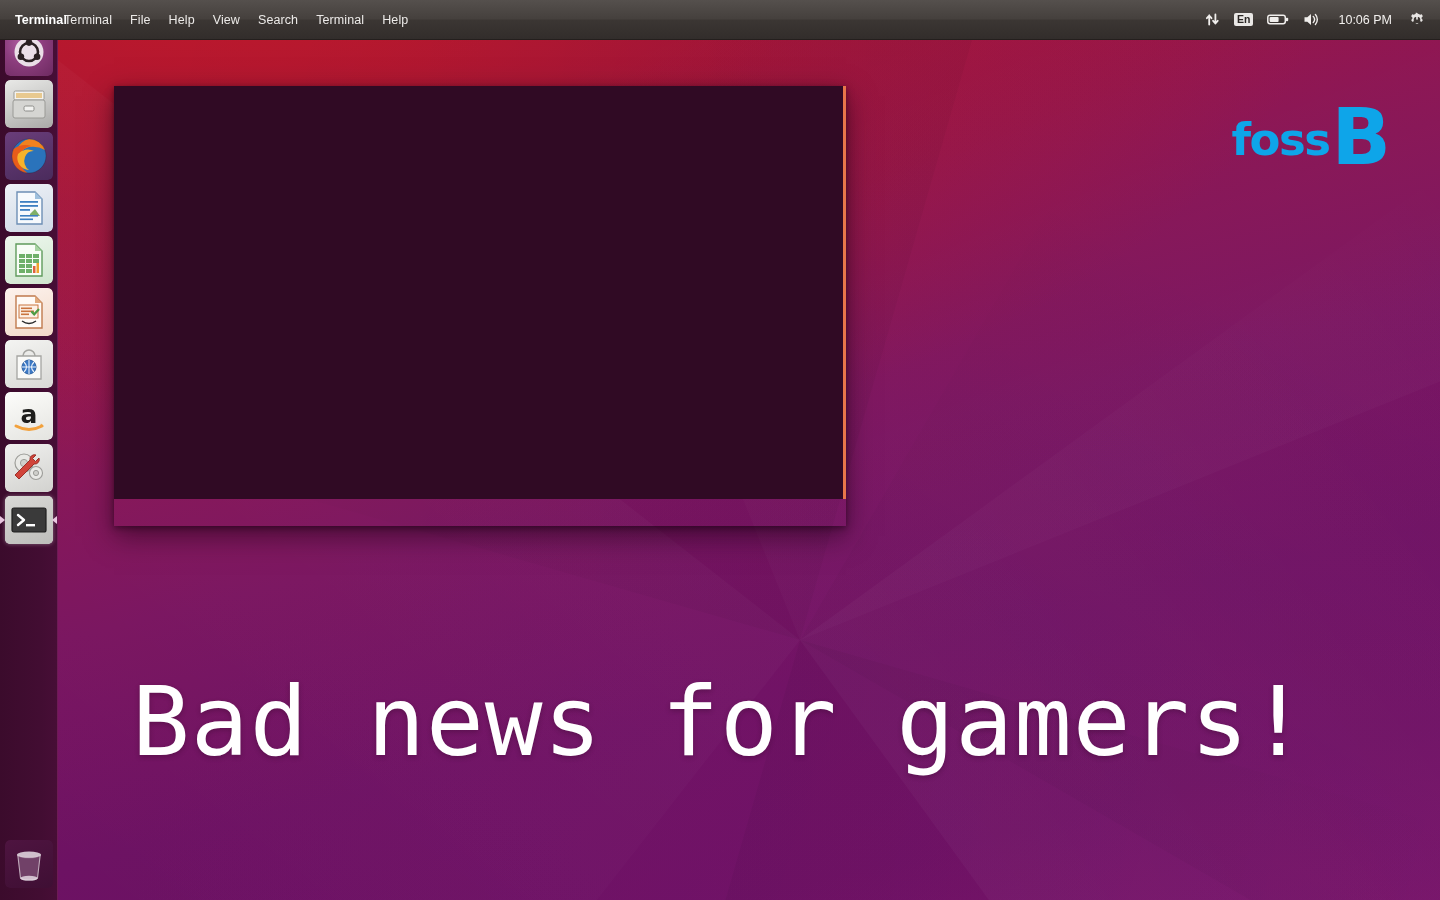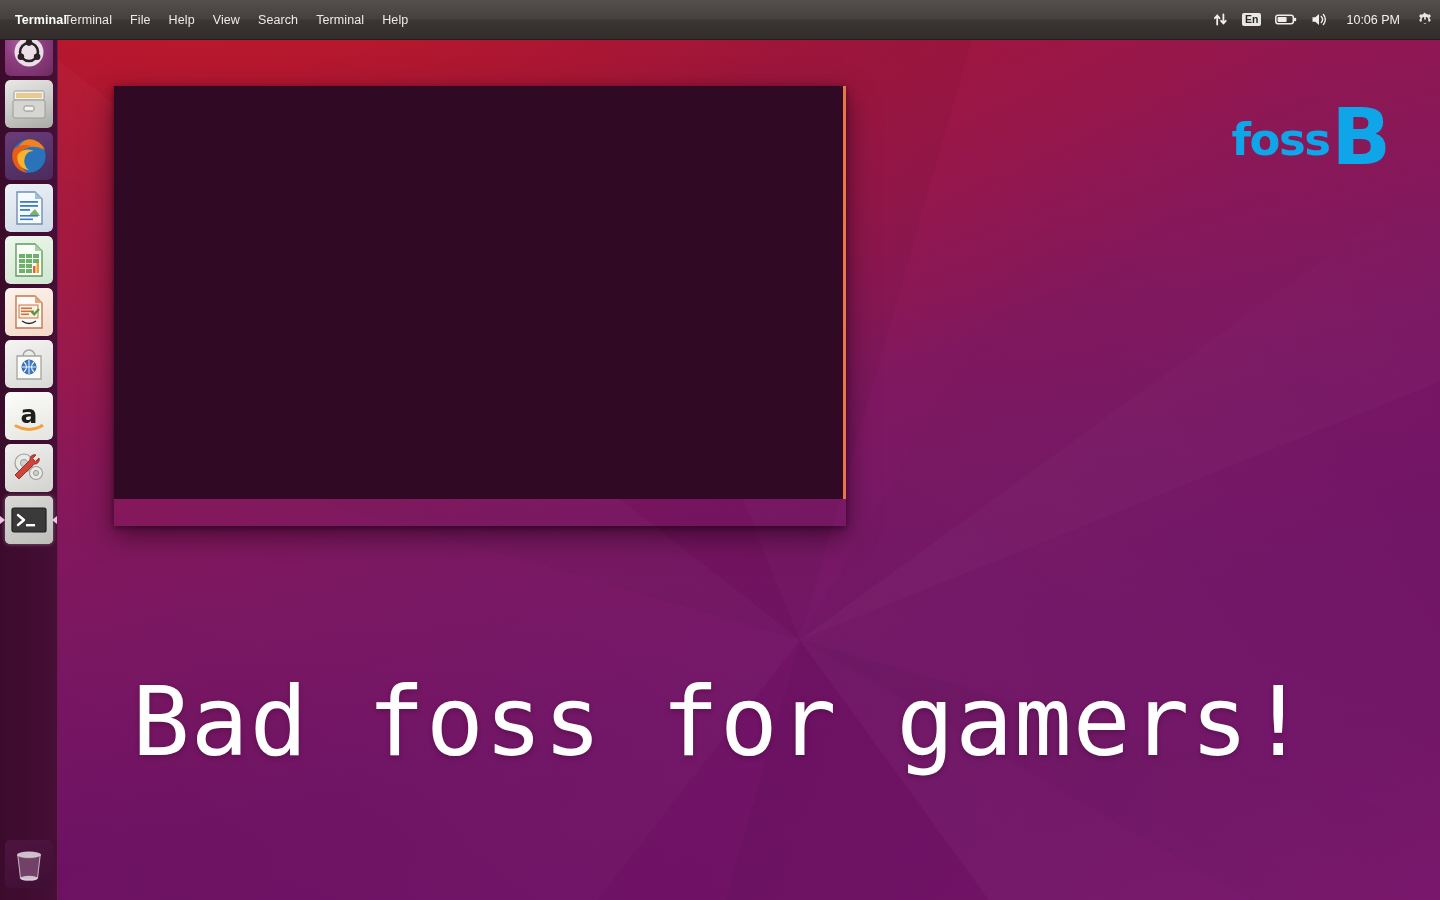--- a/index.html
+++ b/index.html
@@ -49,21 +49,21 @@
     z-index:60;
     font-size:12.5px; color:#e8e4e2;
   }
   .menu-item{
     padding:0 9px; height:24px; line-height:24px; white-space:nowrap;
     color:#eceae8; letter-spacing:.1px;
   }
   .menu-item.appname{ font-weight:bold; color:#ffffff; padding-right:2px; position:relative; z-index:2; }
   .menu-item.clipped{ margin-left:-14px; position:relative; z-index:1; }
   #panel-left{ display:flex; align-items:center; padding-left:6px; }
-  #panel-right{ margin-left:auto; display:flex; align-items:center; padding-right:0; gap:0px; }
+  #panel-right{ margin-left:auto; display:flex; align-items:center; padding-right:8px; gap:0px; }
   .ind{ height:24px; display:flex; align-items:center; padding:0 7px; }
   .ind.clock{ font-size:12.5px; color:#f2f0ee; padding:0 10px; }
   .kbd-box{
     background:#e9e7e5; color:#2b2725; font-size:10.5px; font-weight:bold;
     border-radius:2px; padding:1px 3px 1px 3px; line-height:11px;
   }
 
   
   #launcher{
     position:absolute; left:0; top:24px; width:58px; height:876px;
@@ -379,13 +379,13 @@
   <div id="term-body">
     <div id="term-scroll"></div>
   </div>
 </div>
 
 <div id="logo">
   <span class="lg-foss">foss</span>
   <span class="lg-b">B</span>
 </div>
 
-<div id="headline">Bad foss for gamers!</div>
+<div id="headline">Bad news for gamers!</div>
 
 </body></html>

